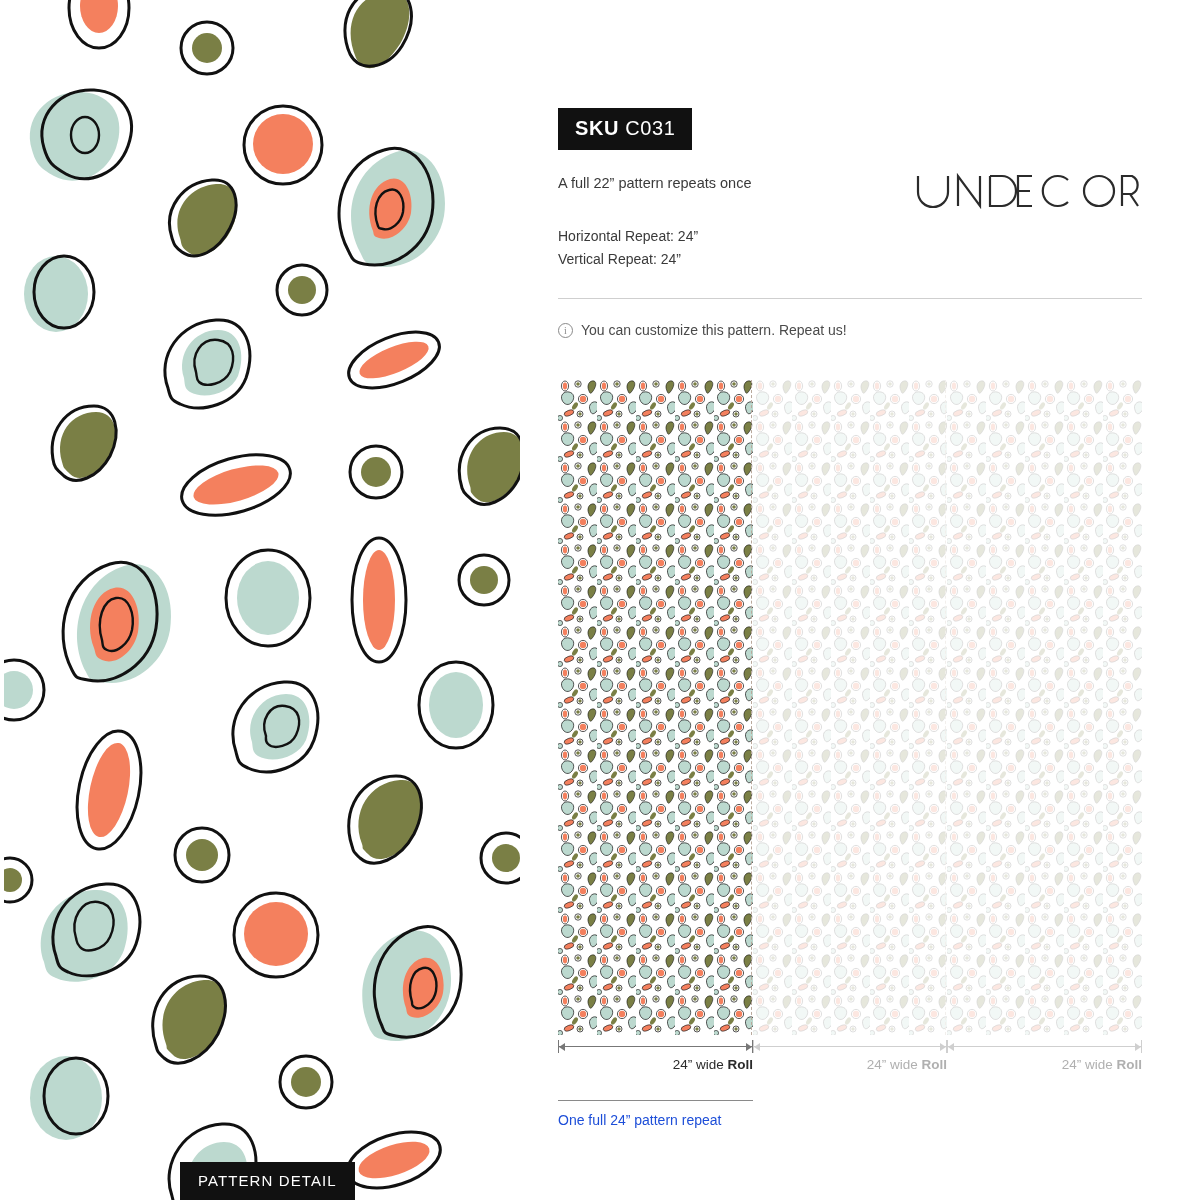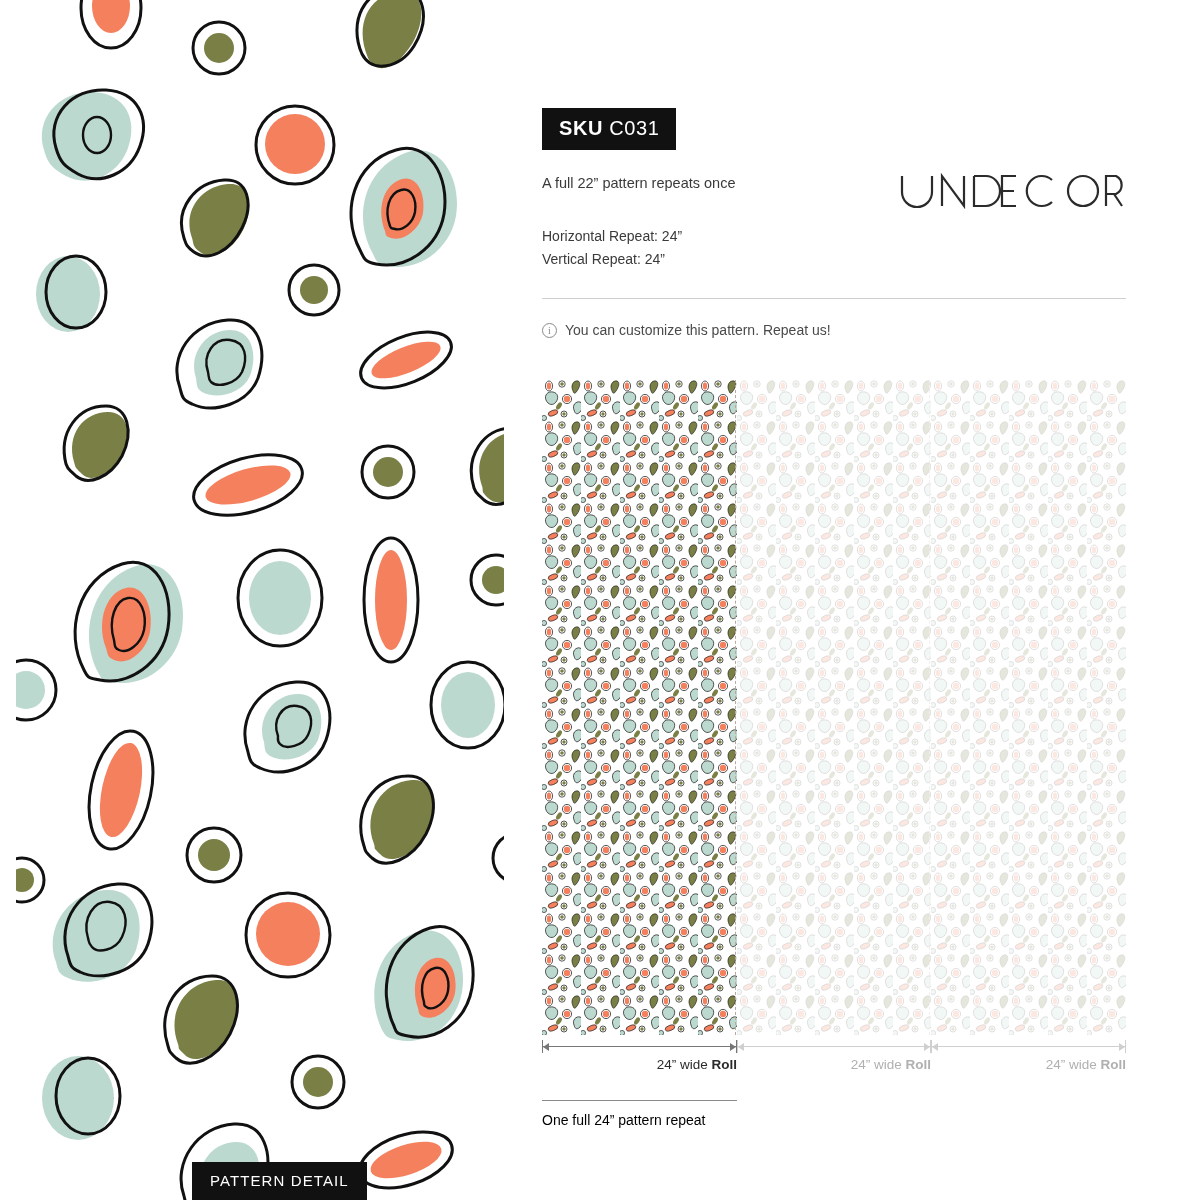--- a/index.html
+++ b/index.html
@@ -12,21 +12,21 @@
     height: 1200px;
     font-family: "Liberation Sans", sans-serif;
     color: #2b2b2b;
     overflow: hidden;
     position: relative;
   }
 
   
   .left-panel {
     position: absolute;
-    left: 16px; top: 0;
+    left: 4px; top: 0;
     width: 520px; height: 1200px;
     background: #ffffff;
     overflow: hidden;
   }
   .left-panel svg { display: block; }
 
   .pattern-detail-badge {
     position: absolute;
     left: 176px;
     bottom: 0;
@@ -34,21 +34,21 @@
     color: #ffffff;
     font-size: 15px;
     letter-spacing: 1.1px;
     padding: 10px 18px 11px 18px;
     font-family: "Liberation Sans", sans-serif;
   }
 
   
   .right-panel {
     position: absolute;
-    left: 504px; top: 0;
+    left: 520px; top: 0;
     width: 680px; height: 1200px;
     background: #ffffff;
   }
 
   .sku-badge {
     position: absolute;
     left: 38px; top: 108px;
     background: #111111;
     color: #ffffff;
     padding: 9px 17px 10px 17px;
@@ -186,21 +186,21 @@
     position: absolute;
     left: 38px; top: 1100px;
     width: 195px;
     height: 1px;
     background: #8a8a8a;
   }
   .repeat-caption {
     position: absolute;
     left: 38px; top: 1112px;
     font-size: 14px;
-    color: #000000;
+    color: #1d4ed8;
   }
 </style>
 </head>
 <body>
 
 <div class="left-panel">
   <svg width="520" height="1200" viewBox="0 0 520 1200">
     <defs>
       <g id="blobA">
 

